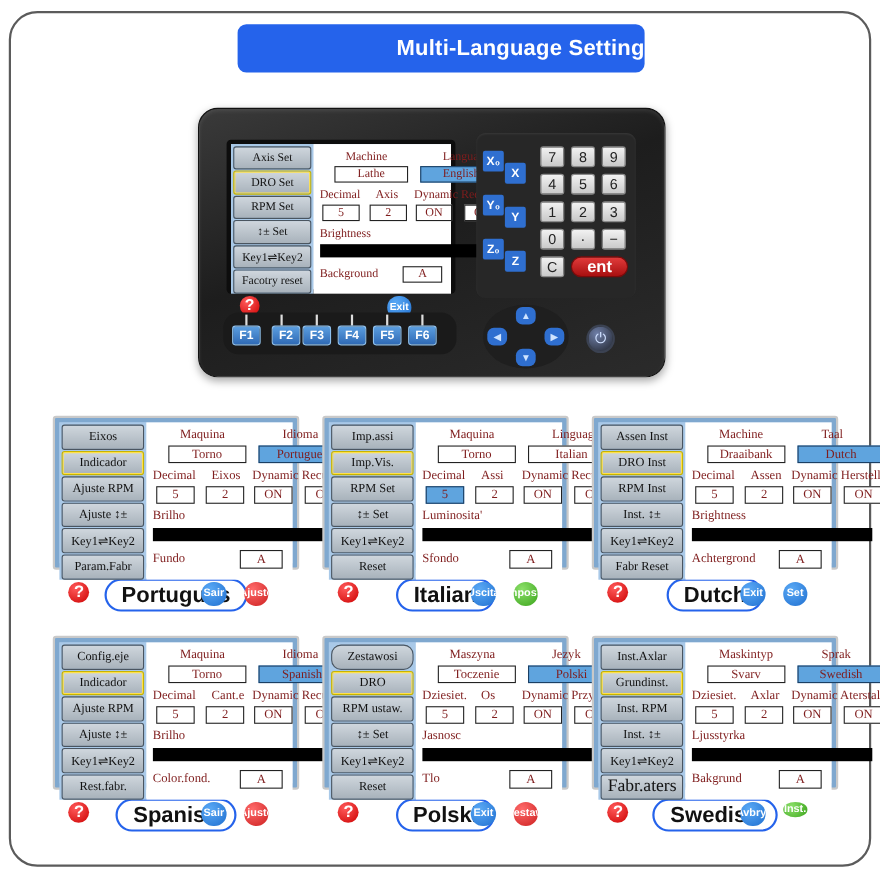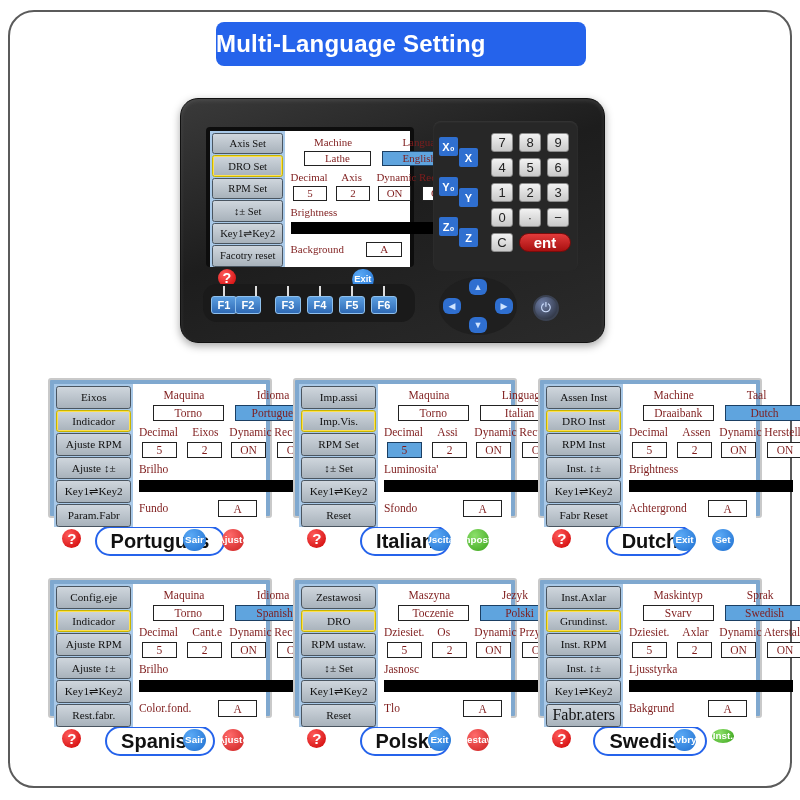--- a/index.html
+++ b/index.html
@@ -12,22 +12,22 @@
   }
   #page-frame{
     position:absolute; left:8px; top:10px; width:784px; height:778px;
     border:2px solid #5b5b5b; border-radius:26px; background:#fff;
   }
 
   
   #title-banner{
     position:absolute; left:216px; top:22px; width:370px; height:44px;
     background:#2563eb; border-radius:8px;
-    display:flex; align-items:center; justify-content:flex-start;
-    color:#fff; font-size:24px; font-weight:bold; letter-spacing:.2px;
+    display:flex; align-items:center; justify-content:flex-end;
+    color:#fff; font-size:20px; font-weight:bold; letter-spacing:.2px;
   }
 
   
   #device{
     position:absolute; left:180px; top:98px; width:425px; height:245px;
     background:linear-gradient(160deg,#3a3a3a 0%,#1d1d1d 45%,#2b2b2b 100%);
     border-radius:18px;
     border:1px solid #111;
     box-shadow:inset 0 2px 4px rgba(255,255,255,.10), 0 3px 8px rgba(0,0,0,.35);
   }
@@ -268,21 +268,21 @@
         <span>ent</span>
       </div>
     </div>
 
   <div id="fkey-bar">
       <div class="fkey-stem" style="left: 20px;"></div>
       <div class="fkey" style="left: 8px;">
         <span>F1</span>
       </div>
       <div class="fkey-stem" style="left: 52px;"></div>
-      <div class="fkey" style="left: 32px;">
+      <div class="fkey" style="left: 44px;">
         <span>F2</span>
       </div>
       <div class="fkey-stem" style="left: 84px;"></div>
       <div class="fkey" style="left: 72px;">
         <span>F3</span>
       </div>
       <div class="fkey-stem" style="left: 116px;"></div>
       <div class="fkey" style="left: 104px;">
         <span>F4</span>
       </div>
@@ -600,21 +600,21 @@
       </div>
       <div class="caption-row"><div class="caption">
           <span>Spanish</span>
         </div></div>
     </div>
     <div class="panel-wrap" style="left: 293px; top: 578px;">
       <div class="panel-box">
         <div class="dro-screen">
           <div class="dro-body">
             <div class="dro-side" style="width: 79.46px;">
-              <div class="dro-menu" style="height: 22.605px; font-size: 11.234px; border-radius: 4px;">
+              <div class="dro-menu" style="height: 22.605px; font-size: 11.234px; border-radius: 9px;">
                 <span>Zestawosi</span>
               </div>
               <div class="dro-menu sel" style="height: 22.605px; font-size: 11.234px; border-radius: 2.74px;">
                 <span>DRO</span>
               </div>
               <div class="dro-menu" style="height: 22.605px; font-size: 11.234px; border-radius: 2.74px;">
                 <span>RPM ustaw.</span>
               </div>
               <div class="dro-menu" style="height: 22.605px; font-size: 11.234px; border-radius: 2.74px;">
                 <span>↕±  Set</span>

